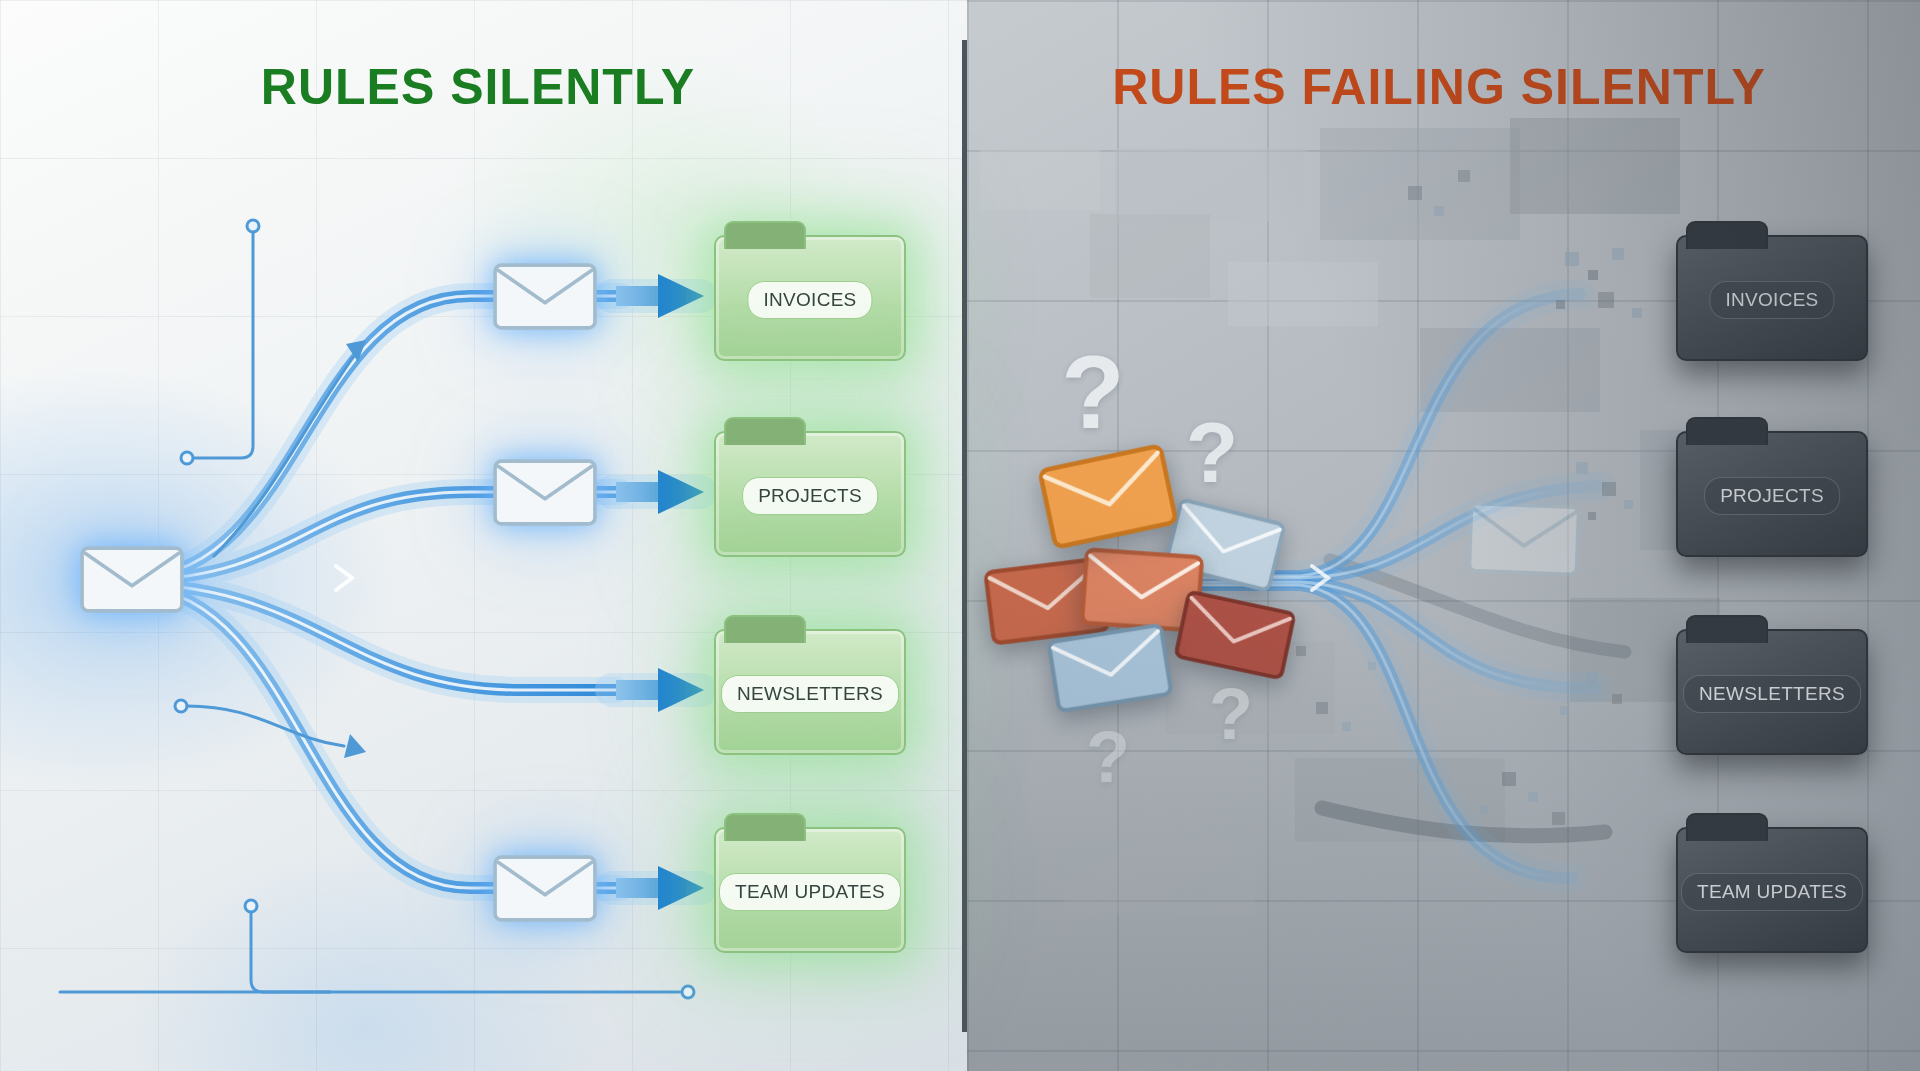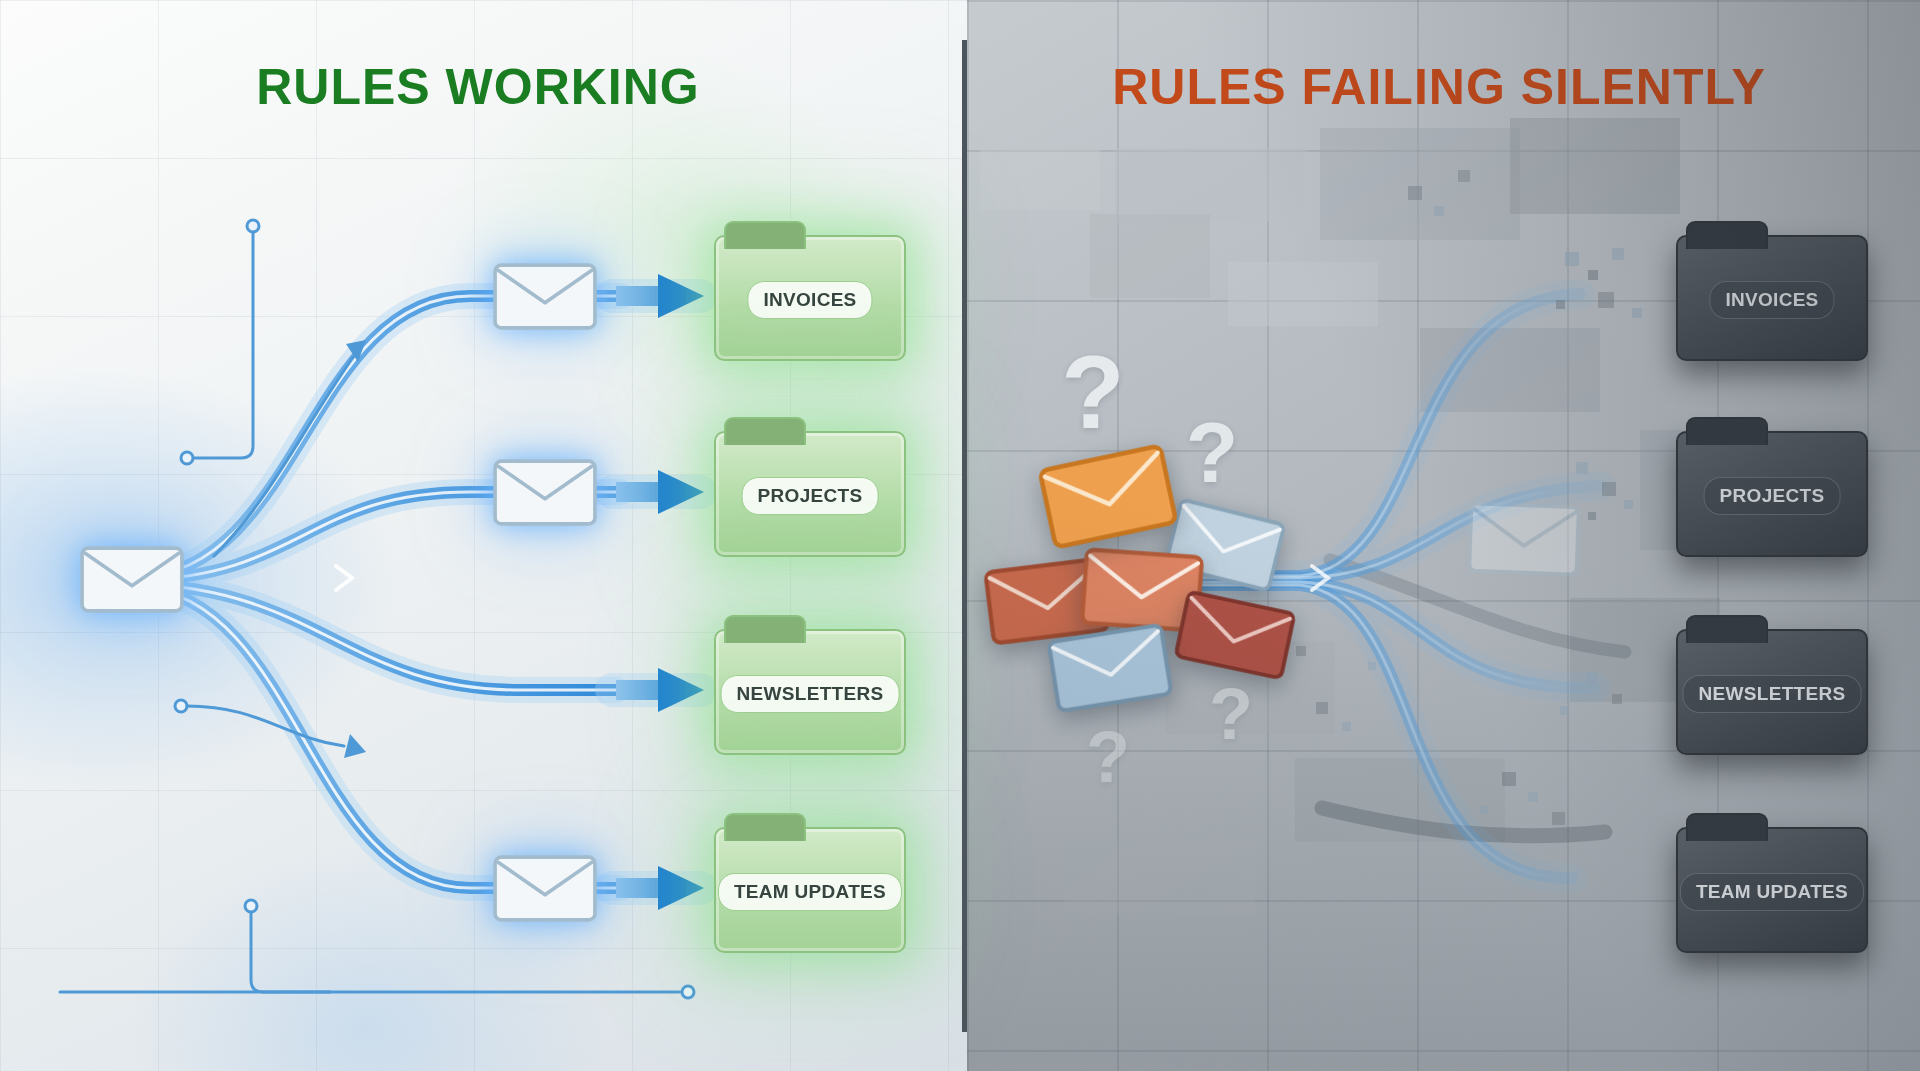--- a/index.html
+++ b/index.html
@@ -49,21 +49,21 @@
   .title{position:absolute;z-index:22;font-weight:bold;font-size:50px;letter-spacing:1px;text-align:center;white-space:nowrap;}
   .title.left-title{left:178px;top:58px;width:600px;color:#1b7d22;}
   .title.right-title{left:1089px;top:58px;width:700px;color:#c2491a;}
 
   
   .folder{position:absolute;width:188px;height:122px;border-radius:10px;z-index:20;}
   .folder .tab{position:absolute;top:-16px;left:8px;width:78px;height:26px;border-radius:9px 9px 0 0;}
   .folder .flabel{
     position:absolute;left:50%;top:44px;transform:translateX(-50%);
     white-space:nowrap;padding:7px 15px;border-radius:17px;
-    font-size:19px;font-weight:bold;letter-spacing:.3px;
+    font-size:19px;font-weight:normal;letter-spacing:.3px;
   }
   .folder.green{
     background:linear-gradient(180deg,#d2eac9 0%,#b4dca8 55%,#a3d296 100%);
     border:2px solid #8cc27f;
     box-shadow:0 0 46px 12px rgba(132,224,132,.50), 0 0 96px 30px rgba(132,224,132,.25),
                inset 0 0 0 3px rgba(255,255,255,.35);
   }
   .folder.green .tab{background:#84b276;border:2px solid #8cc27f;border-bottom:none;}
   .folder.green .flabel{background:rgba(248,252,246,.95);border:1.5px solid #9ccf90;color:#374540;}
   .folder.dark{
@@ -261,21 +261,21 @@
       <rect x="1296" y="646" width="10" height="10" fill="#6d757e" opacity=".4"></rect>
       <rect x="1368" y="662" width="8" height="8" fill="#8fa5b8" opacity=".45"></rect>
       <rect x="1408" y="186" width="14" height="14" fill="#6d757e" opacity=".4"></rect>
       <rect x="1434" y="206" width="10" height="10" fill="#8fa5b8" opacity=".45"></rect>
       <rect x="1458" y="170" width="12" height="12" fill="#6d757e" opacity=".35"></rect>
     </g>
   </svg>
 
   <div class="divider"></div>
 
-  <div class="title left-title">RULES WORKING</div>
+  <div class="title left-title">RULES SILENTLY</div>
   <div class="title right-title">RULES FAILING SILENTLY</div>
 
   <div class="folder green" style="left:714px;top:235px;">
     <div class="tab"></div>
     <div class="flabel">INVOICES</div>
   </div>
   <div class="folder green" style="left:714px;top:431px;">
     <div class="tab"></div>
     <div class="flabel">PROJECTS</div>
   </div>

